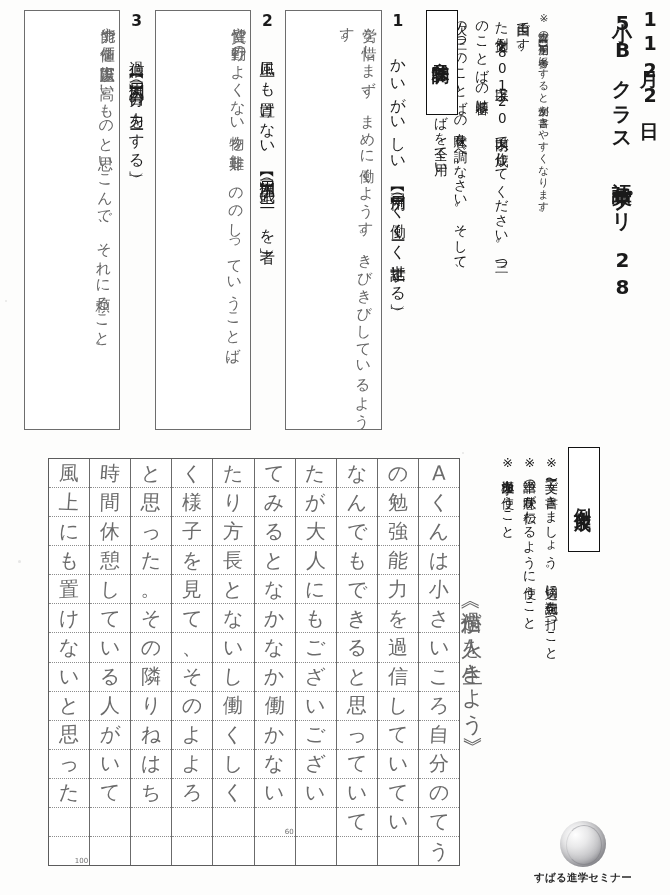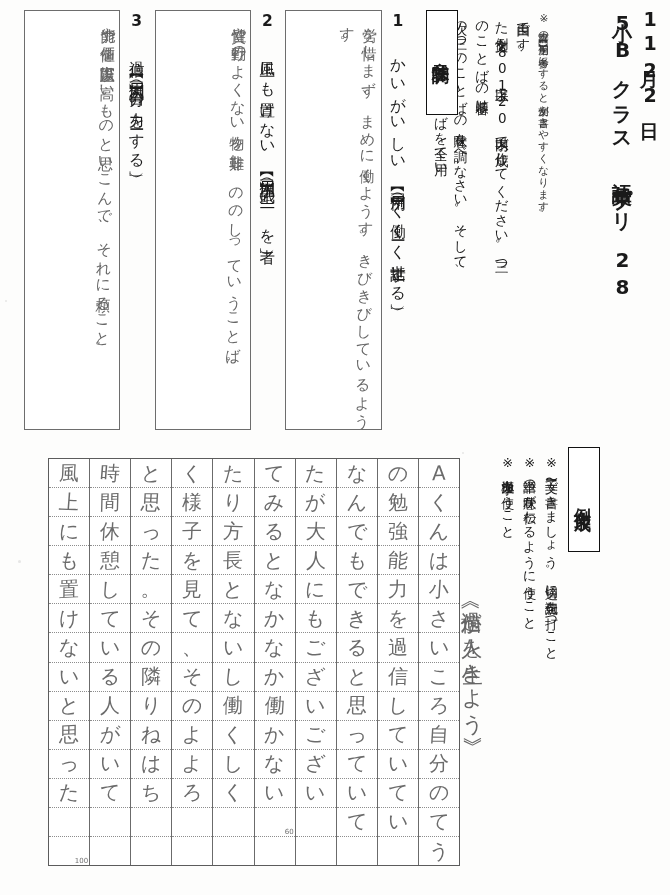--- a/index.html
+++ b/index.html
@@ -773,18 +773,22 @@
         <div class="grid-cell">
           <span class="ch" style="transform: rotate(1.5deg) skewX(-3deg);">た</span>
         </div>
         <div class="grid-cell"></div>
         <div class="grid-cell">
           <span class="count-mark">100</span>
         </div>
       </div>
     </div>
 
+  <div id="logo-block">
+    <div id="logo-globe"></div>
+    <div id="logo-text">すばる進学セミナー</div>
+  </div>
 
   <div class="speck" style="left:18px;top:560px;width:3px;height:3px;"></div>
   <div class="speck" style="left:462px;top:452px;width:2px;height:2px;"></div>
   <div class="speck" style="left:5px;top:300px;width:2px;height:2px;"></div>
 
 </div>
 
 </body></html>

